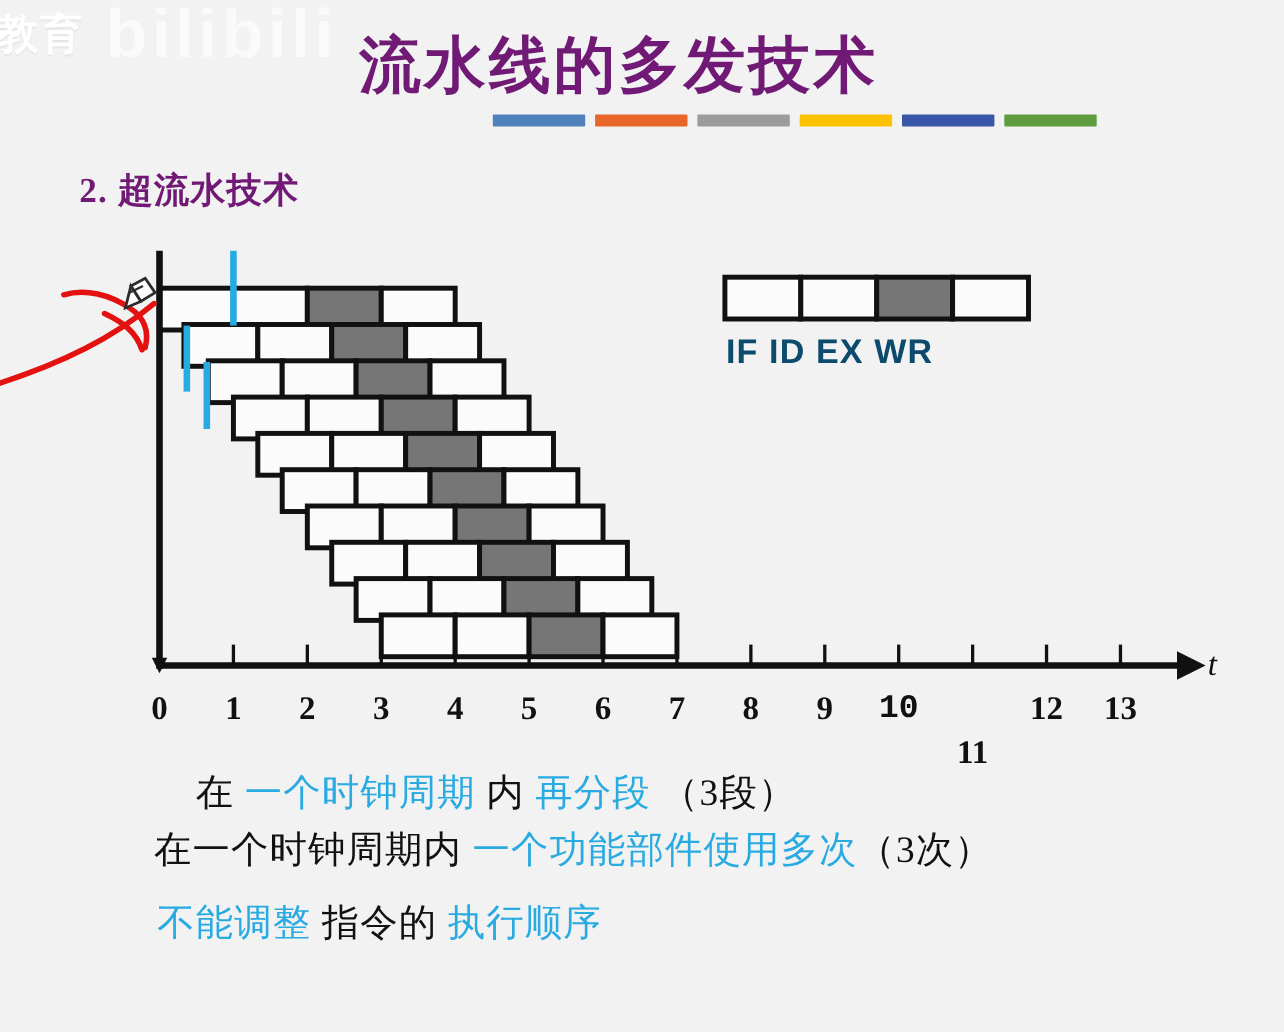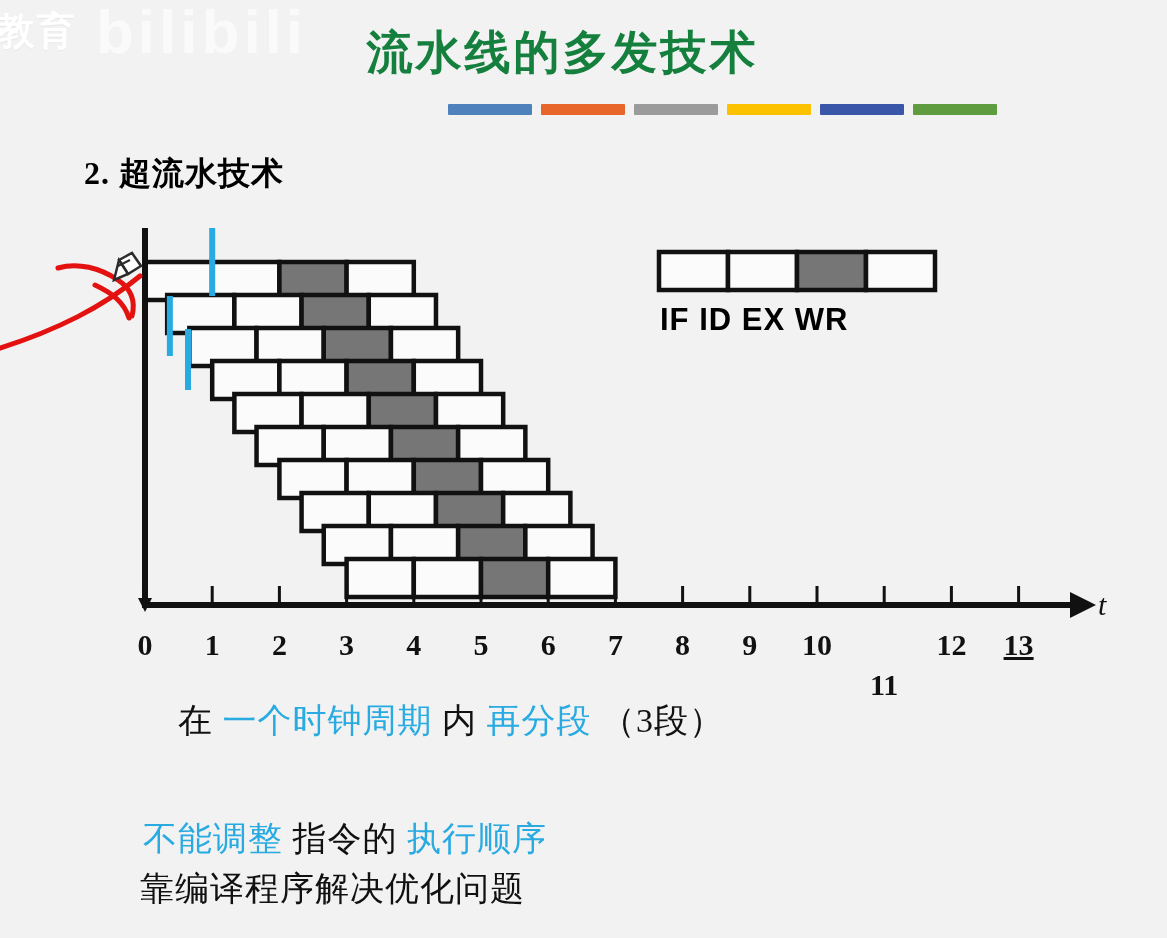--- a/index.html
+++ b/index.html
@@ -42,47 +42,47 @@
     filter: blur(0.4px);
   }
 
   
   .title {
     position: absolute;
     left: 0;
     top: 22px;
     width: 1125px;
     text-align: center;
-    font-size: 46px;
-    font-weight: bold;
-    color: #15803d;
+    font-size: 56px;
+    font-weight: bold;
+    color: #701a75;
     letter-spacing: 3px;
     font-family: "Liberation Serif", "DejaVu Serif", serif;
   }
   .bars {
     position: absolute;
     left: 448px;
     top: 104px;
     display: flex;
     gap: 9px;
   }
   .bars .bar {
     width: 84px;
     height: 11px;
     border-radius: 1px;
   }
 
   
   .section-head {
     position: absolute;
-    left: 84px;
+    left: 72px;
     top: 152px;
     font-size: 32px;
     font-weight: bold;
-    color: #000000;
+    color: #701a75;
     letter-spacing: 1px;
     font-family: "Liberation Serif", "DejaVu Serif", serif;
   }
 
   
   #chart {
     position: absolute;
     left: 0;
     top: 0;
     width: 1167px;
@@ -116,21 +116,21 @@
     font-family: "Liberation Serif", "DejaVu Serif", serif;
   }
 
   
   .legend-caption {
     position: absolute;
     left: 660px;
     top: 302px;
     font-size: 31px;
     font-weight: bold;
-    color: #000000;
+    color: #0c4a6e;
     letter-spacing: 1px;
     white-space: nowrap;
   }
 
   
   .txt {
     position: absolute;
     font-size: 34px;
     color: #111;
     white-space: nowrap;
@@ -276,33 +276,35 @@
       <div class="tick-label" style="left: 145px; top: 628px;">0</div>
       <div class="tick-label" style="left: 212.2px; top: 628px;">1</div>
       <div class="tick-label" style="left: 279.4px; top: 628px;">2</div>
       <div class="tick-label" style="left: 346.6px; top: 628px;">3</div>
       <div class="tick-label" style="left: 413.8px; top: 628px;">4</div>
       <div class="tick-label" style="left: 481px; top: 628px;">5</div>
       <div class="tick-label" style="left: 548.2px; top: 628px;">6</div>
       <div class="tick-label" style="left: 615.4px; top: 628px;">7</div>
       <div class="tick-label" style="left: 682.6px; top: 628px;">8</div>
       <div class="tick-label" style="left: 749.8px; top: 628px;">9</div>
-      <div class="tick-label" style="left: 817px; top: 628px;">10</div>
+      <div class="tick-label" style="left: 817px; top: 628px; font-family: Liberation Mono, monospace;">10</div>
       <div class="tick-label" style="left: 884.2px; top: 628px; margin-top: 40px;">11</div>
       <div class="tick-label" style="left: 951.4px; top: 628px;">12</div>
-      <div class="tick-label" style="left: 1018.6px; top: 628px; text-decoration: underline;">13</div>
+      <div class="tick-label" style="left: 1018.6px; top: 628px;">13</div>
     </div>
   <div class="axis-t">t</div>
 
   <div class="legend-caption">IF  ID  EX  WR</div>
 
   <div class="txt line1">
     <span>在 </span><span class="hl">一个时钟周期</span><span> 内 </span><span class="hl">再分段</span><span> （3段）</span>
   </div>
 
+  <div class="txt line2">
+    <span>在一个时钟周期内 </span><span class="hl">一个功能部件使用多次</span><span>（3次）</span>
+  </div>
 
   <div class="txt line3">
     <span class="hl">不能调整</span><span> 指令的 </span><span class="hl">执行顺序</span>
   </div>
 
-  <div class="txt line4">靠编译程序解决优化问题</div>
 
 </div>
 
 </body></html>

